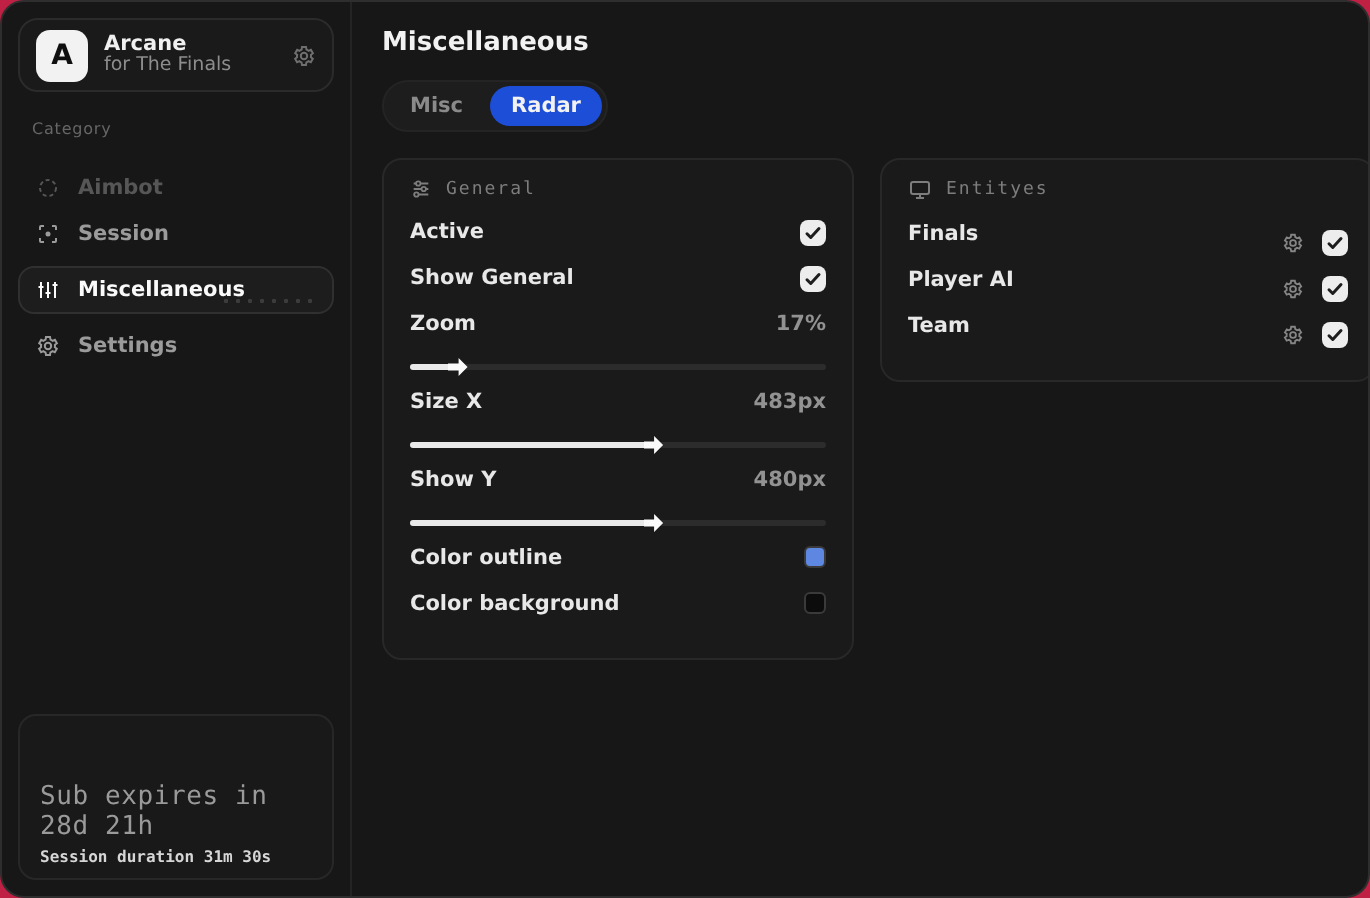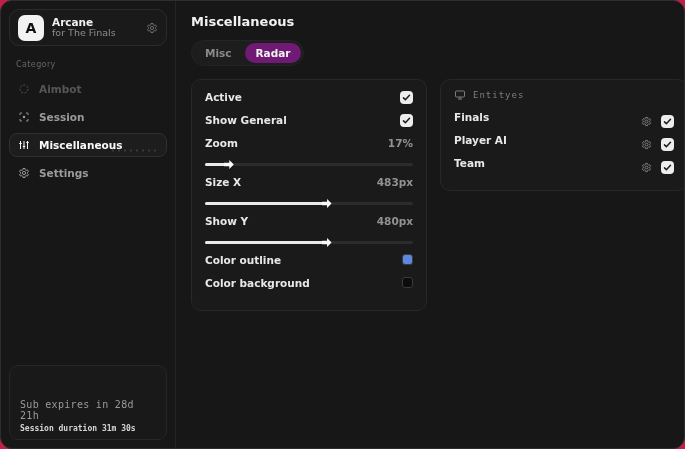--- a/index.html
+++ b/index.html
@@ -47,61 +47,61 @@
   }
   .nav { display:flex; flex-direction:column; gap:4px; }
   .nav-item {
     display:flex; align-items:center; gap:9px;
     height:24px; padding:0 8px;
     border:1px solid transparent; border-radius:8px;
     font-size:10.5px; font-weight:600; color:#9b9b9b;
     position:relative; cursor:pointer;
   }
   .nav-item .nicon { display:flex; width:12px; justify-content:center; color:inherit; }
-  .nav-item.disabled { color:#565656; }
+  .nav-item.disabled { color:#565656;align-items:flex-end; }
   .nav-item.active {
     color:#fafafa;
     border-color:#303030;
     background:#1d1d1d;
   }
   .nav-item.active::after {
     content:""; position:absolute; right:10px; bottom:3px;
     width:46px; height:5px;
     background-image:radial-gradient(circle,#3c3c3c 1px,transparent 1.2px);
     background-size:6px 5px;
   }
   .sub-box {
     position:absolute; left:8px; right:8px; bottom:8px;
     border:1px solid #272727; border-radius:9px;
     background:#191919;
     padding:7px 10px 6px;
   }
   .sub-line1 {
     font-family:"DejaVu Sans Mono","Liberation Mono",monospace;
-    font-size:10px; color:#9a9a9a; letter-spacing:.3px;margin-top:26px;
+    font-size:13px; color:#9a9a9a; letter-spacing:.3px;margin-top:26px;
   }
   .sub-line2 {
     margin-top:3px;
     font-family:"DejaVu Sans Mono","Liberation Mono",monospace;
     font-size:8px; color:#d6d6d6; font-weight:700;
   }
   
   .main { flex:1; padding:13px 15px; position:relative; }
   .page-title { font-size:13px; font-weight:700; color:#f2f2f2; }
   .tabs {
     margin-top:11px;
     display:inline-flex; align-items:center; gap:2px;
     background:#1d1d1d; border:1px solid #242424;
     border-radius:999px; padding:2px;
   }
   .tab {
     font-size:10.5px; font-weight:600; color:#8a8a8a;
     padding:4px 11px; border-radius:999px; cursor:pointer;
   }
-  .tab.active { background:#701a75; color:#f2f2f2; }
+  .tab.active { background:#1d4ed8; color:#f2f2f2; }
   .panels { display:flex; gap:13px; margin-top:13px; align-items:flex-start; }
   .panel {
     border:1px solid #282828; border-radius:10px;
     background:#1a1a1a;
     padding:9px 13px 12px;
   }
   .panel-general { width:236px; }
   .panel-entities { width:248px; }
   .panel-header {
     display:flex; align-items:center; gap:7px;
@@ -222,20 +222,31 @@
     <div class="page-title">Miscellaneous</div>
 
     <div class="tabs">
       <div class="tab">Misc</div>
       <div class="tab active">Radar</div>
     </div>
 
     <div class="panels">
 
       <div class="panel panel-general">
+        <div class="panel-header">
+          <span class="picon">
+            <svg width="11" height="11" viewBox="0 0 24 24" fill="none" stroke="currentColor" stroke-width="2">
+              <path d="M4 6h16M4 12h16M4 18h16"></path>
+              <circle cx="9" cy="6" r="2.4" fill="#1a1a1a"></circle>
+              <circle cx="15" cy="12" r="2.4" fill="#1a1a1a"></circle>
+              <circle cx="7" cy="18" r="2.4" fill="#1a1a1a"></circle>
+            </svg>
+          </span>
+          <span>General</span>
+        </div>
 
         <div class="row">
           <span class="row-label">Active</span>
           <span class="checkbox">
             <svg width="9" height="9" viewBox="0 0 24 24" fill="none" stroke="#1d1d1d" stroke-width="4" stroke-linecap="round" stroke-linejoin="round">
                 <path d="M4 13l5 5L20 6"></path>
               </svg>
           </span>
         </div>
 

